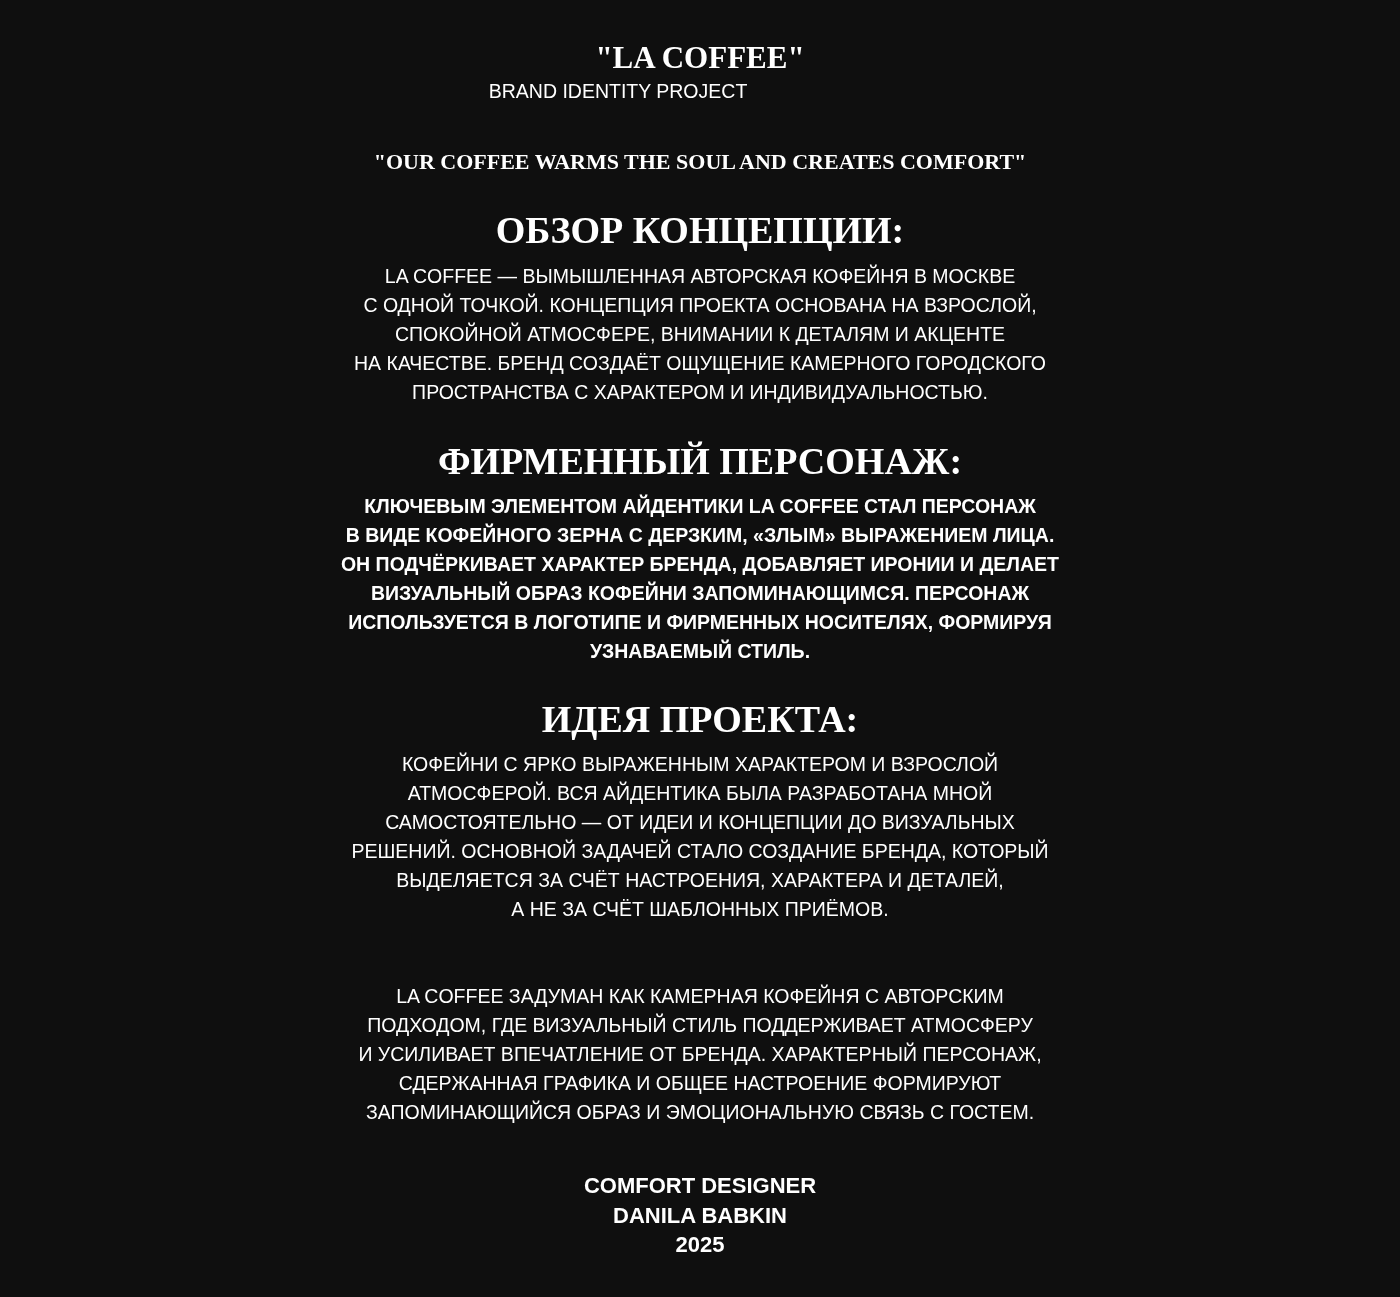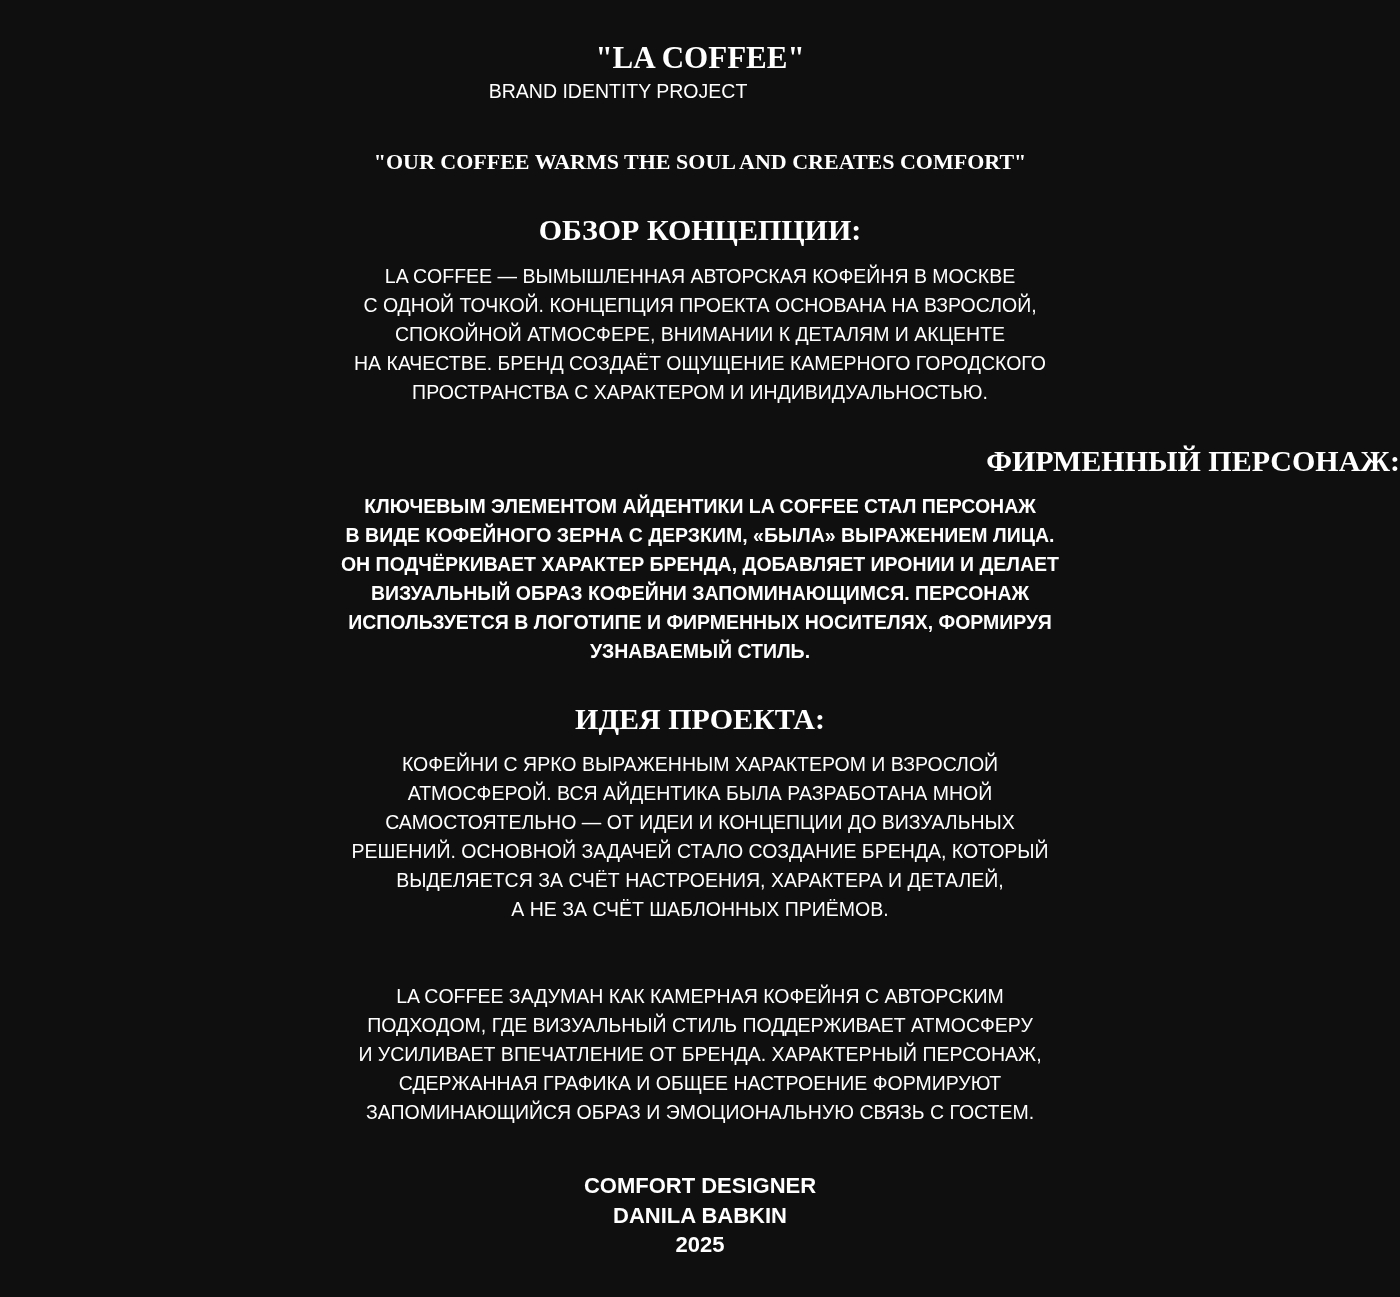--- a/index.html
+++ b/index.html
@@ -47,21 +47,21 @@
     .slogan {
       position: absolute;
       left: 0; width: 1400px;
       top: 148px;
       font-size: 22px;
       line-height: 28px;
     }
     .heading {
       position: absolute;
       left: 0; width: 1400px;
-      font-size: 30px;
+      font-size: 38px;
       line-height: 36px;
     }
     .body-block {
       position: absolute;
       left: 0; width: 1400px;
       font-size: 19.5px;
       line-height: 29px;
     }
     .body-block .line {
       display: block;
@@ -88,24 +88,24 @@
 
   <div class="heading serif" style="top:212px;">ОБЗОР КОНЦЕПЦИИ:</div>
   <div class="body-block sans" style="top:262px;">
     <span class="line">LA COFFEE — ВЫМЫШЛЕННАЯ АВТОРСКАЯ КОФЕЙНЯ В МОСКВЕ</span>
     <span class="line">С ОДНОЙ ТОЧКОЙ. КОНЦЕПЦИЯ ПРОЕКТА ОСНОВАНА НА ВЗРОСЛОЙ,</span>
     <span class="line">СПОКОЙНОЙ АТМОСФЕРЕ, ВНИМАНИИ К ДЕТАЛЯМ И АКЦЕНТЕ</span>
     <span class="line">НА КАЧЕСТВЕ. БРЕНД СОЗДАЁТ ОЩУЩЕНИЕ КАМЕРНОГО ГОРОДСКОГО</span>
     <span class="line">ПРОСТРАНСТВА С ХАРАКТЕРОМ И ИНДИВИДУАЛЬНОСТЬЮ.</span>
   </div>
 
-  <div class="heading serif" style="top:443px;text-align:right;">ФИРМЕННЫЙ ПЕРСОНАЖ:</div>
+  <div class="heading serif" style="top:443px;">ФИРМЕННЫЙ ПЕРСОНАЖ:</div>
   <div class="body-block sans" style="top:492px;font-weight:bold;">
     <span class="line">КЛЮЧЕВЫМ ЭЛЕМЕНТОМ АЙДЕНТИКИ LA COFFEE СТАЛ ПЕРСОНАЖ</span>
-    <span class="line">В ВИДЕ КОФЕЙНОГО ЗЕРНА С ДЕРЗКИМ, «БЫЛА» ВЫРАЖЕНИЕМ ЛИЦА.</span>
+    <span class="line">В ВИДЕ КОФЕЙНОГО ЗЕРНА С ДЕРЗКИМ, «ЗЛЫМ» ВЫРАЖЕНИЕМ ЛИЦА.</span>
     <span class="line">ОН ПОДЧЁРКИВАЕТ ХАРАКТЕР БРЕНДА, ДОБАВЛЯЕТ ИРОНИИ И ДЕЛАЕТ</span>
     <span class="line">ВИЗУАЛЬНЫЙ ОБРАЗ КОФЕЙНИ ЗАПОМИНАЮЩИМСЯ. ПЕРСОНАЖ</span>
     <span class="line">ИСПОЛЬЗУЕТСЯ В ЛОГОТИПЕ И ФИРМЕННЫХ НОСИТЕЛЯХ, ФОРМИРУЯ</span>
     <span class="line">УЗНАВАЕМЫЙ СТИЛЬ.</span>
   </div>
 
   <div class="heading serif" style="top:701px;">ИДЕЯ ПРОЕКТА:</div>
   <div class="body-block sans" style="top:750px;">
     <span class="line">КОФЕЙНИ С ЯРКО ВЫРАЖЕННЫМ ХАРАКТЕРОМ И ВЗРОСЛОЙ</span>
     <span class="line">АТМОСФЕРОЙ. ВСЯ АЙДЕНТИКА БЫЛА РАЗРАБОТАНА МНОЙ</span>

